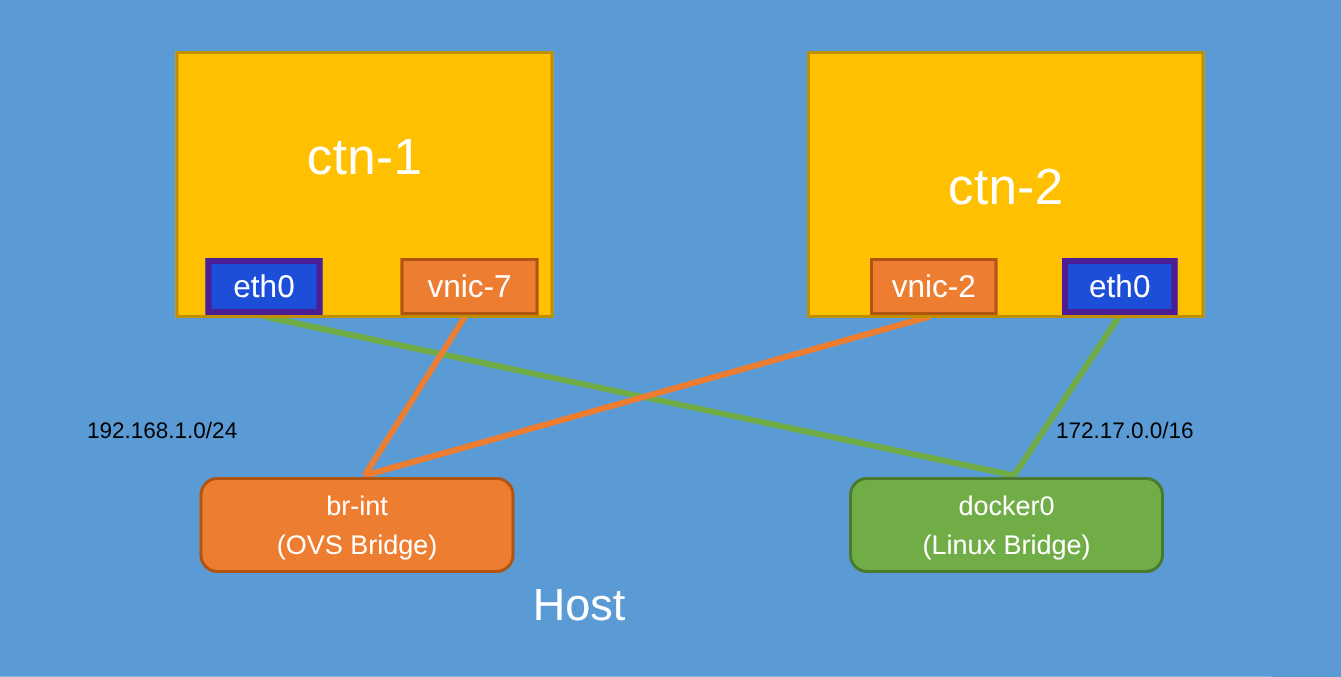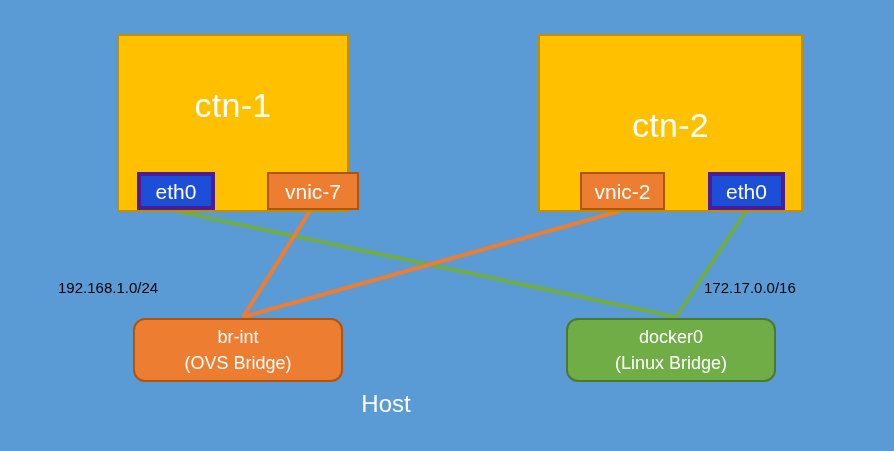--- a/index.html
+++ b/index.html
@@ -24,21 +24,21 @@
     width: 894px;
     height: 451px;
     pointer-events: none;
   }
   .container-box {
     position: absolute;
     box-sizing: border-box;
     background: #FFC000;
     border: 2px solid #BF8F00;
   }
-  #ctn-1 { left: 117px; top: 34px; width: 232px; height: 178px; }
+  #ctn-1 { left: 117px; top: 34px; width: 252px; height: 178px; }
   #ctn-2 { left: 538px; top: 34px; width: 265px; height: 178px; }
   .container-title {
     position: absolute;
     width: 100%;
     text-align: center;
     color: #ffffff;
     font-size: 34px;
     line-height: 34px;
     letter-spacing: 0.3px;
   }
@@ -101,21 +101,21 @@
   }
   #subnet-ovs    { left: 58px;  top: 276px; }
   #subnet-docker { left: 704px; top: 276px; text-align: right; }
   #host-label {
     position: absolute;
     left: 0;
     top: 388px;
     width: 772px;
     text-align: center;
     color: #ffffff;
-    font-size: 24px;
+    font-size: 30px;
     line-height: 31px;
   }
 </style>
 </head>
 <body>
 
 <div id="canvas">
 
   <svg id="wires" viewBox="0 0 894 451" width="894" height="451">
     <line x1="176" y1="211" x2="676" y2="317" stroke="#70AD47" stroke-width="4"></line>

